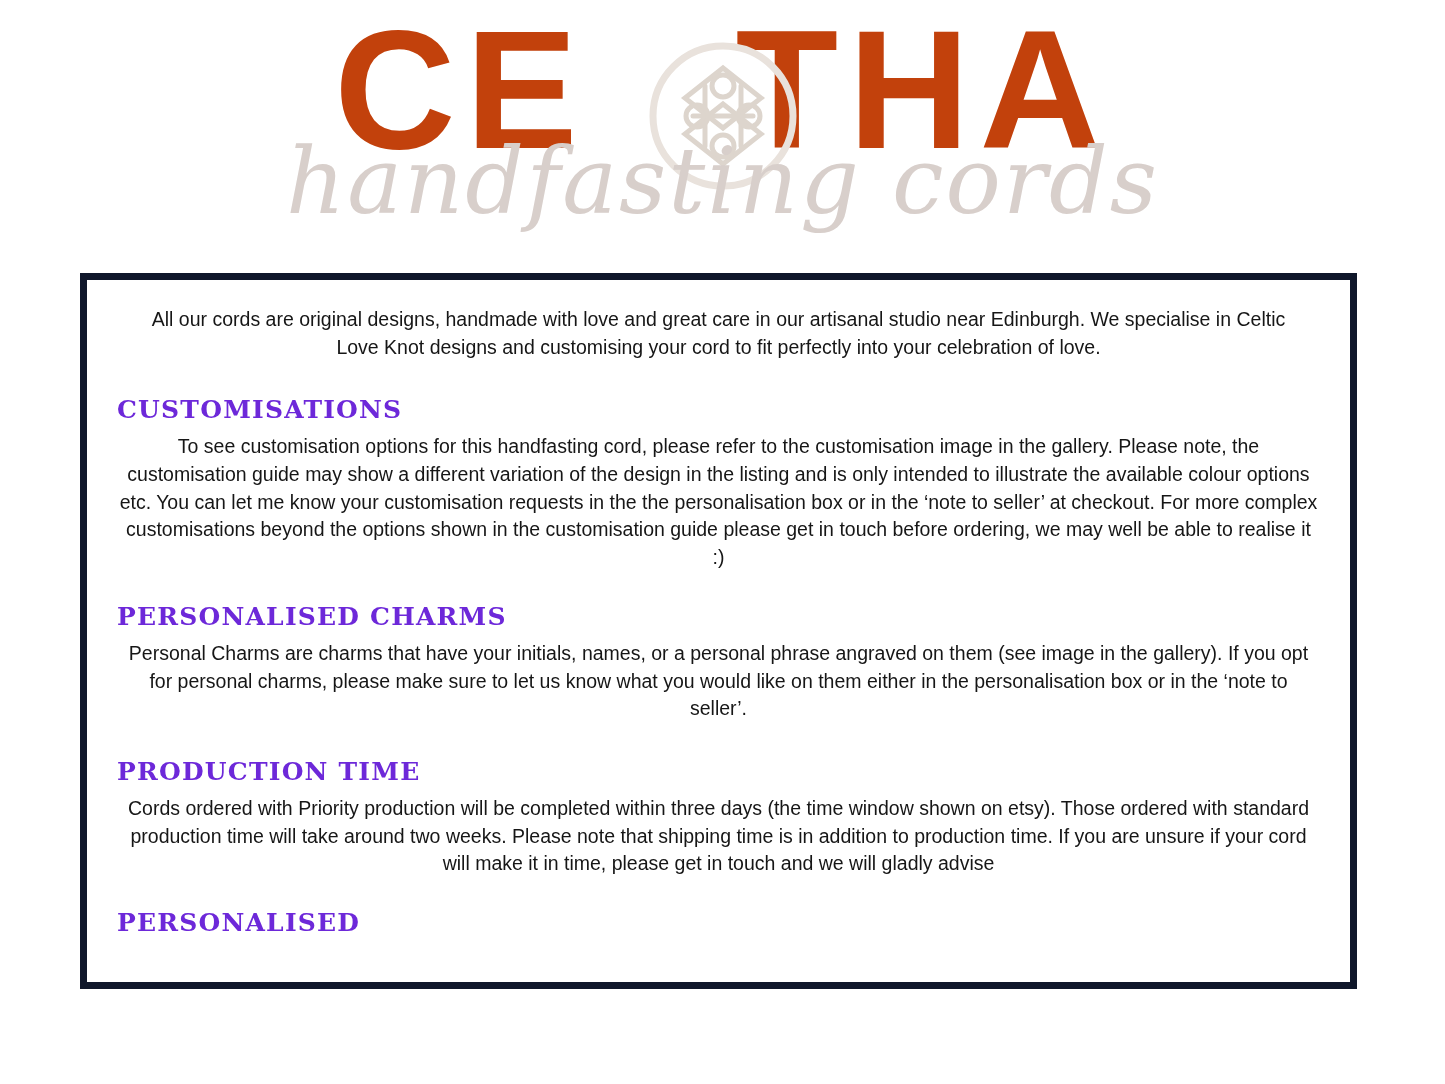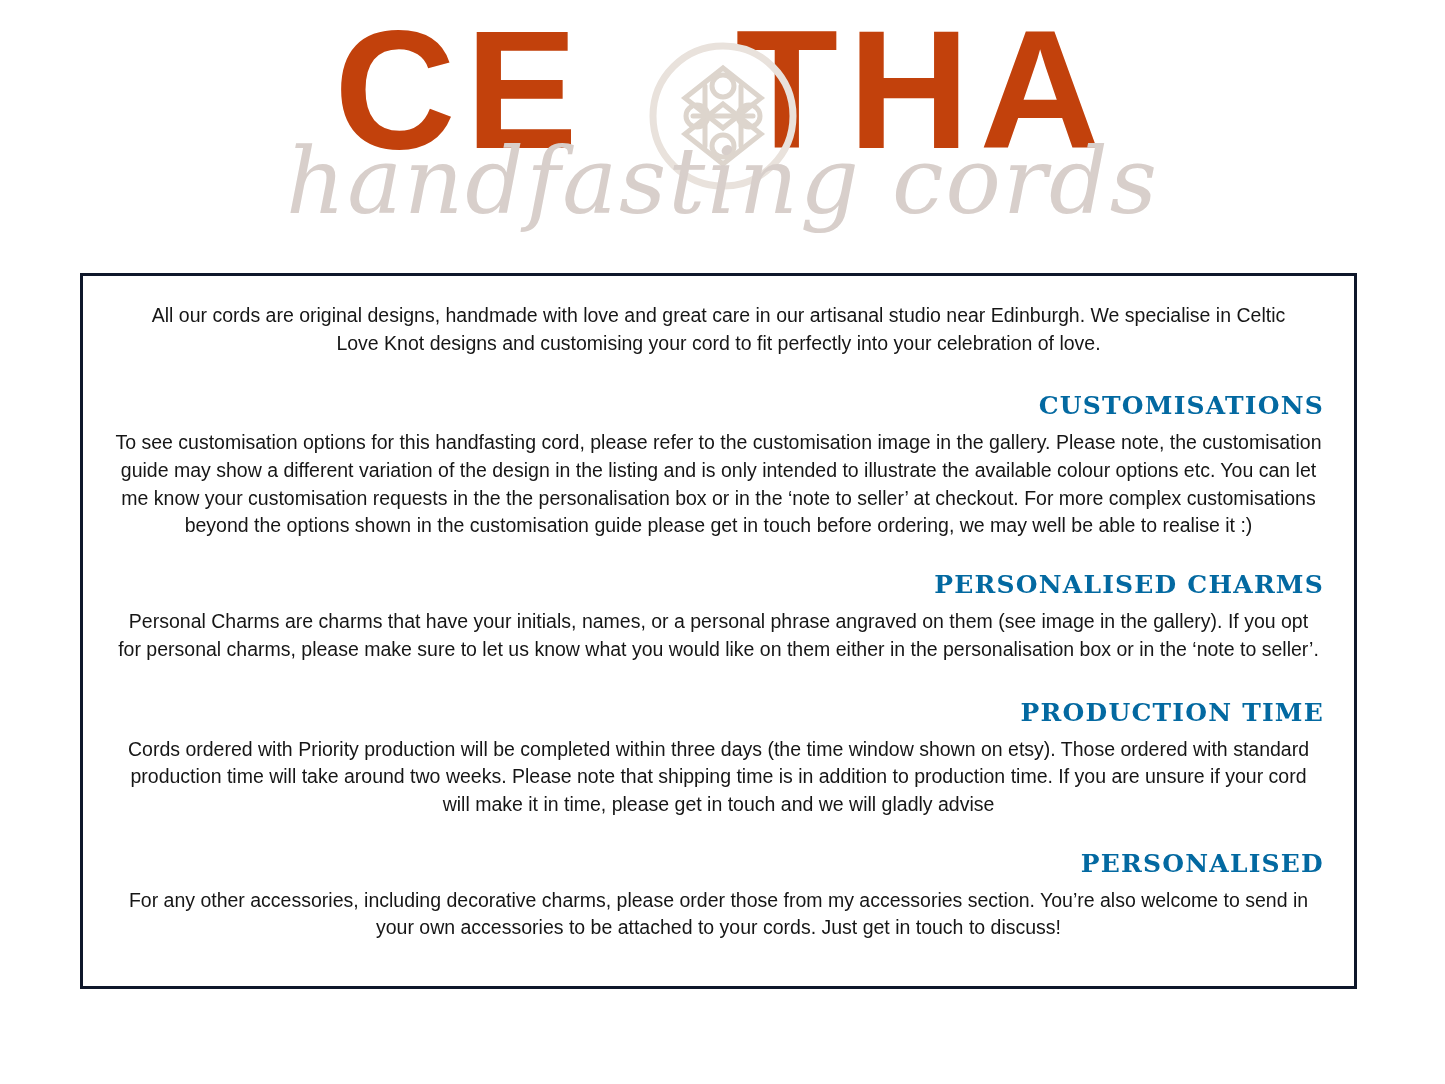--- a/index.html
+++ b/index.html
@@ -63,42 +63,42 @@
     white-space: nowrap;
   }
 
   
   .panel {
     position: absolute;
     left: 80px;
     top: 273px;
     width: 1277px;
     height: 716px;
-    border: 3px solid #0f172a;
+    border: 7px solid #0f172a;
     box-sizing: border-box;
     background: #ffffff;
     padding: 22px 30px 0 30px;
   }
   .intro {
     font-size: 19.5px;
     line-height: 1.42;
     text-align: center;
     color: #161616;
     margin: 4px 18px 0 18px;
   }
   .section {
     margin-top: 26px;
   }
   .section-title {
-    text-align: right;
+    text-align: left;
     font-family: "DejaVu Serif", serif;
     font-weight: 700;
     font-size: 25px;
     letter-spacing: 1.2px;
-    color: #0369a1;
+    color: #6d28d9;
     margin-bottom: 4px;
   }
   .section-body {
     font-size: 19.5px;
     line-height: 1.42;
     text-align: center;
     color: #161616;
     margin: 9px 2px;
   }
   .sp-large { margin-top: 34px; }
@@ -145,15 +145,14 @@
     <div class="section-body">Personal Charms are charms that have your initials, names, or a personal phrase angraved on them (see image in the gallery). If you opt for personal charms, please make sure to let us know what you would like on them either in the personalisation box or in the ‘note to seller’.</div>
   </div>
 
   <div class="section sp-large">
     <div class="section-title">PRODUCTION TIME</div>
     <div class="section-body">Cords ordered with Priority production will be completed within three days (the time window shown on etsy). Those ordered with standard production time will take around two weeks. Please note that shipping time is in addition to production time. If you are unsure if your cord will make it in time, please get in touch and we will gladly advise</div>
   </div>
 
   <div class="section sp-med">
     <div class="section-title">PERSONALISED</div>
-    <div class="section-body">For any other accessories, including decorative charms, please order those from my accessories section. You’re also welcome to send in your own accessories to be attached to your cords. Just get in touch to discuss!</div>
   </div>
 </div>
 
 </body></html>

